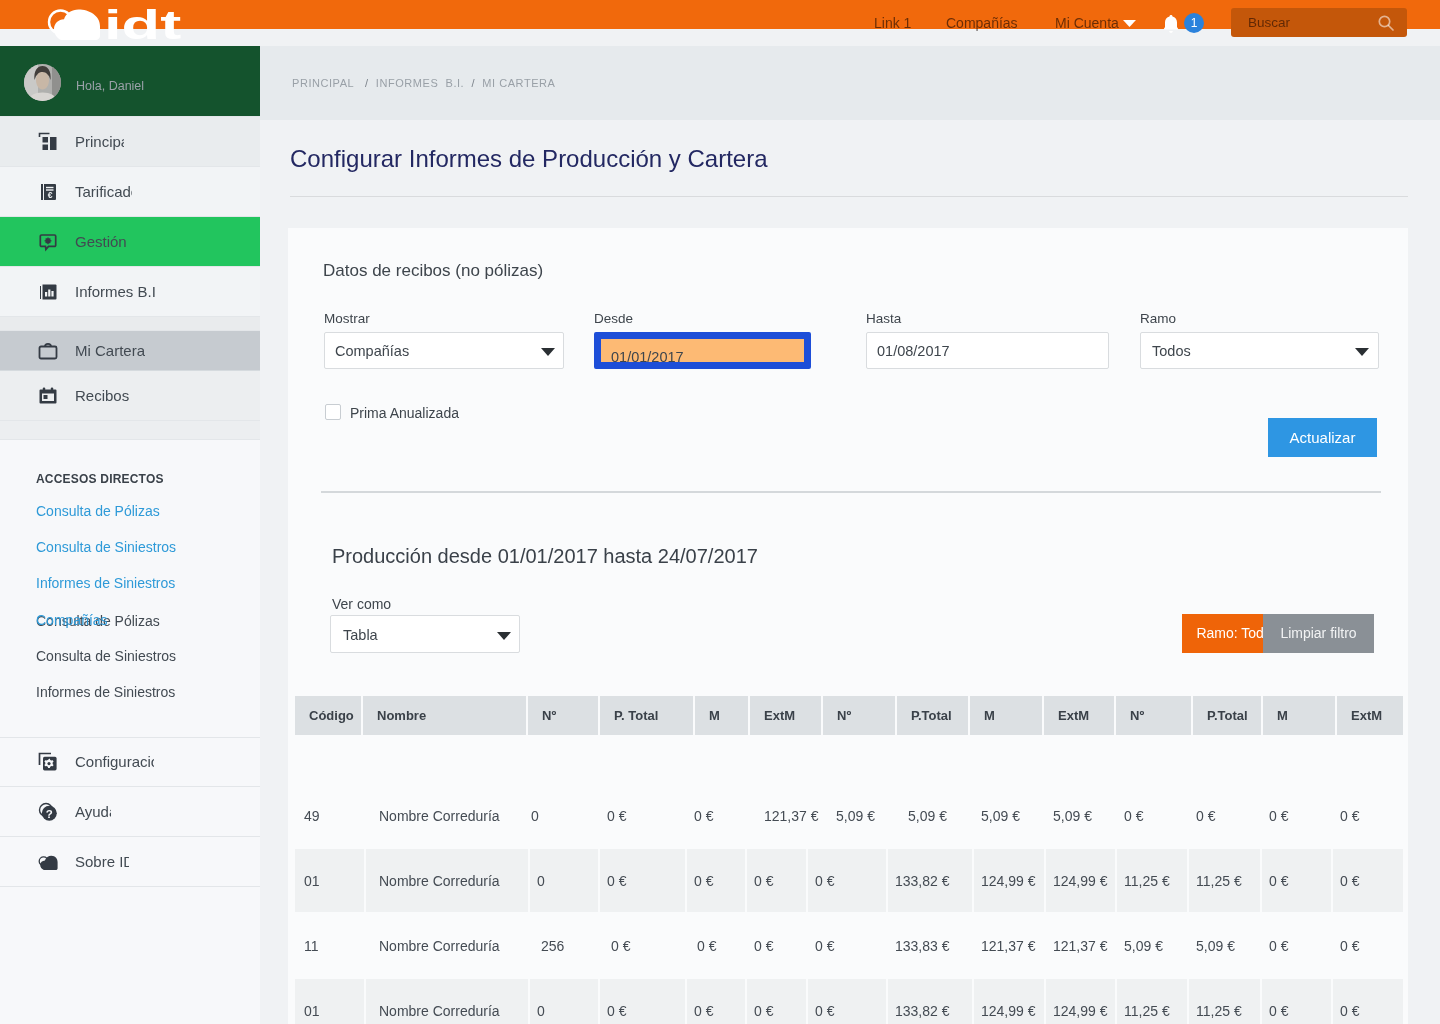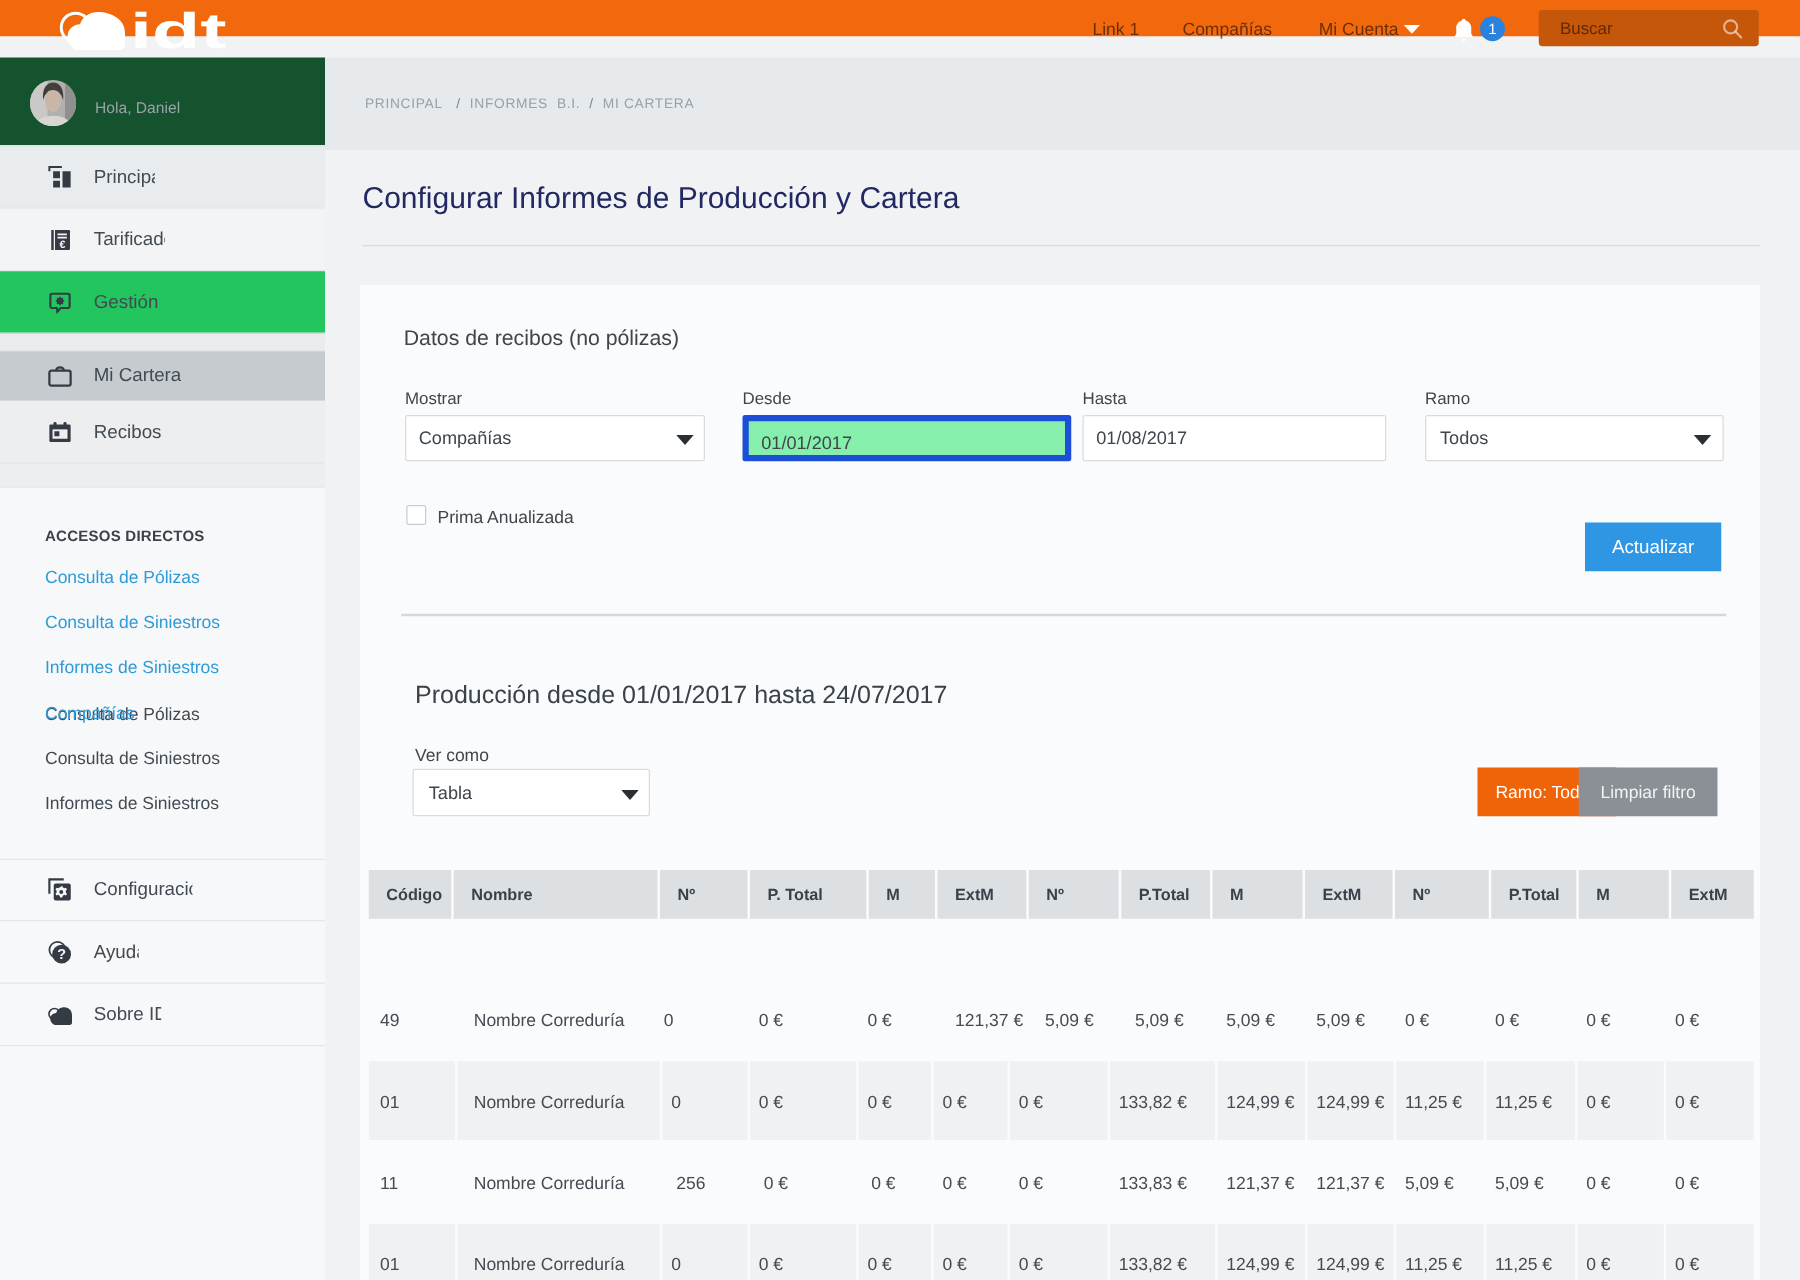--- a/index.html
+++ b/index.html
@@ -104,20 +104,32 @@
         <circle cx="10" cy="8.8" r="2.6" fill="#343B44"></circle>
         <g stroke="#343B44" stroke-width="1.3">
           <line x1="10" y1="5.4" x2="10" y2="12.2"></line>
           <line x1="6.6" y1="8.8" x2="13.4" y2="8.8"></line>
           <line x1="7.7" y1="6.5" x2="12.3" y2="11.1"></line>
           <line x1="12.3" y1="6.5" x2="7.7" y2="11.1"></line>
         </g>
       </svg>
     <span class="lb" style="max-width:58px;">Gestión</span>
   </div>
+  <div class="srow" style="height:50px; background:#F2F4F6;">
+    <svg class="ic" viewBox="0 0 20 20">
+        <path d="M3 4 v13 h-1 v-13 z" fill="#343B44"></path>
+        <path d="M4.5 2.5 h13 a1 1 0 0 1 1 1 v13 a1 1 0 0 1 -1 1 h-13 z" fill="#343B44"></path>
+        <g fill="#F2F4F6">
+          <rect x="7" y="10" width="2.2" height="4.5"></rect>
+          <rect x="10.2" y="7.5" width="2.2" height="7"></rect>
+          <rect x="13.4" y="9" width="2.2" height="5.5"></rect>
+        </g>
+      </svg>
+    <span class="lb" style="max-width:80px;">Informes B.I</span>
+  </div>
   <div style="height:14px; background:#E9EBED; border-bottom:1px solid #E3E6E9;"></div>
   <div class="srow" style="height:40px; background:#C6CBD0; border-bottom:1px solid #D5DADE;">
     <svg class="ic" viewBox="0 0 20 20">
         <rect x="1.5" y="5.5" width="17" height="12" rx="1.5" fill="none" stroke="#343B44" stroke-width="1.8"></rect>
         <path d="M7 5.5 C7 3.8 8.2 2.8 10 2.8 C11.8 2.8 13 3.8 13 5.5" fill="none" stroke="#343B44" stroke-width="1.8"></path>
       </svg>
     <span class="lb">Mi Cartera</span>
   </div>
   <div class="srow" style="height:50px; background:#ECEEF0;">
     <svg class="ic" viewBox="0 0 20 20">
@@ -185,21 +197,21 @@
 <div class="abs" style="left:594px; top:311px; font-size:13.5px; color:#3E454C;">Desde</div>
 <div class="abs" style="left:866px; top:311px; font-size:13.5px; color:#3E454C;">Hasta</div>
 <div class="abs" style="left:1140px; top:311px; font-size:13.5px; color:#3E454C;">Ramo</div>
 
 <div class="abs" style="left:324px; top:332px; width:240px; height:37px; background:#fff; border:1px solid #D9DCDF; border-radius:2px;">
   <span class="abs" style="left:10px; top:10px; font-size:14.5px; color:#3E454C;">Compañías</span>
   <svg class="abs" style="left:216px; top:15px;" width="14" height="8" viewBox="0 0 14 8">
       <path d="M0 0 L14 0 L7 8 Z" fill="#2A2F33"></path>
     </svg>
 </div>
-<div class="abs" style="left:594px; top:332px; width:263px; height:37px; background:#86efac; border:5px solid #1d4ed8; border-radius:2px;">
+<div class="abs" style="left:594px; top:332px; width:217px; height:37px; background:#fdba74; border:7px solid #1d4ed8; border-radius:2px;">
   <span class="abs" style="left:10px; top:10px; font-size:14.5px; color:#3E454C;">01/01/2017</span>
 </div>
 <div class="abs" style="left:866px; top:332px; width:243px; height:37px; background:#fff; border:1px solid #D9DCDF; border-radius:2px;">
   <span class="abs" style="left:10px; top:10px; font-size:14.5px; color:#3E454C;">01/08/2017</span>
 </div>
 <div class="abs" style="left:1140px; top:332px; width:239px; height:37px; background:#fff; border:1px solid #D9DCDF; border-radius:2px;">
   <span class="abs" style="left:11px; top:10px; font-size:14.5px; color:#3E454C;">Todos</span>
   <svg class="abs" style="left:214px; top:15px;" width="14" height="8" viewBox="0 0 14 8">
       <path d="M0 0 L14 0 L7 8 Z" fill="#2A2F33"></path>
     </svg>

